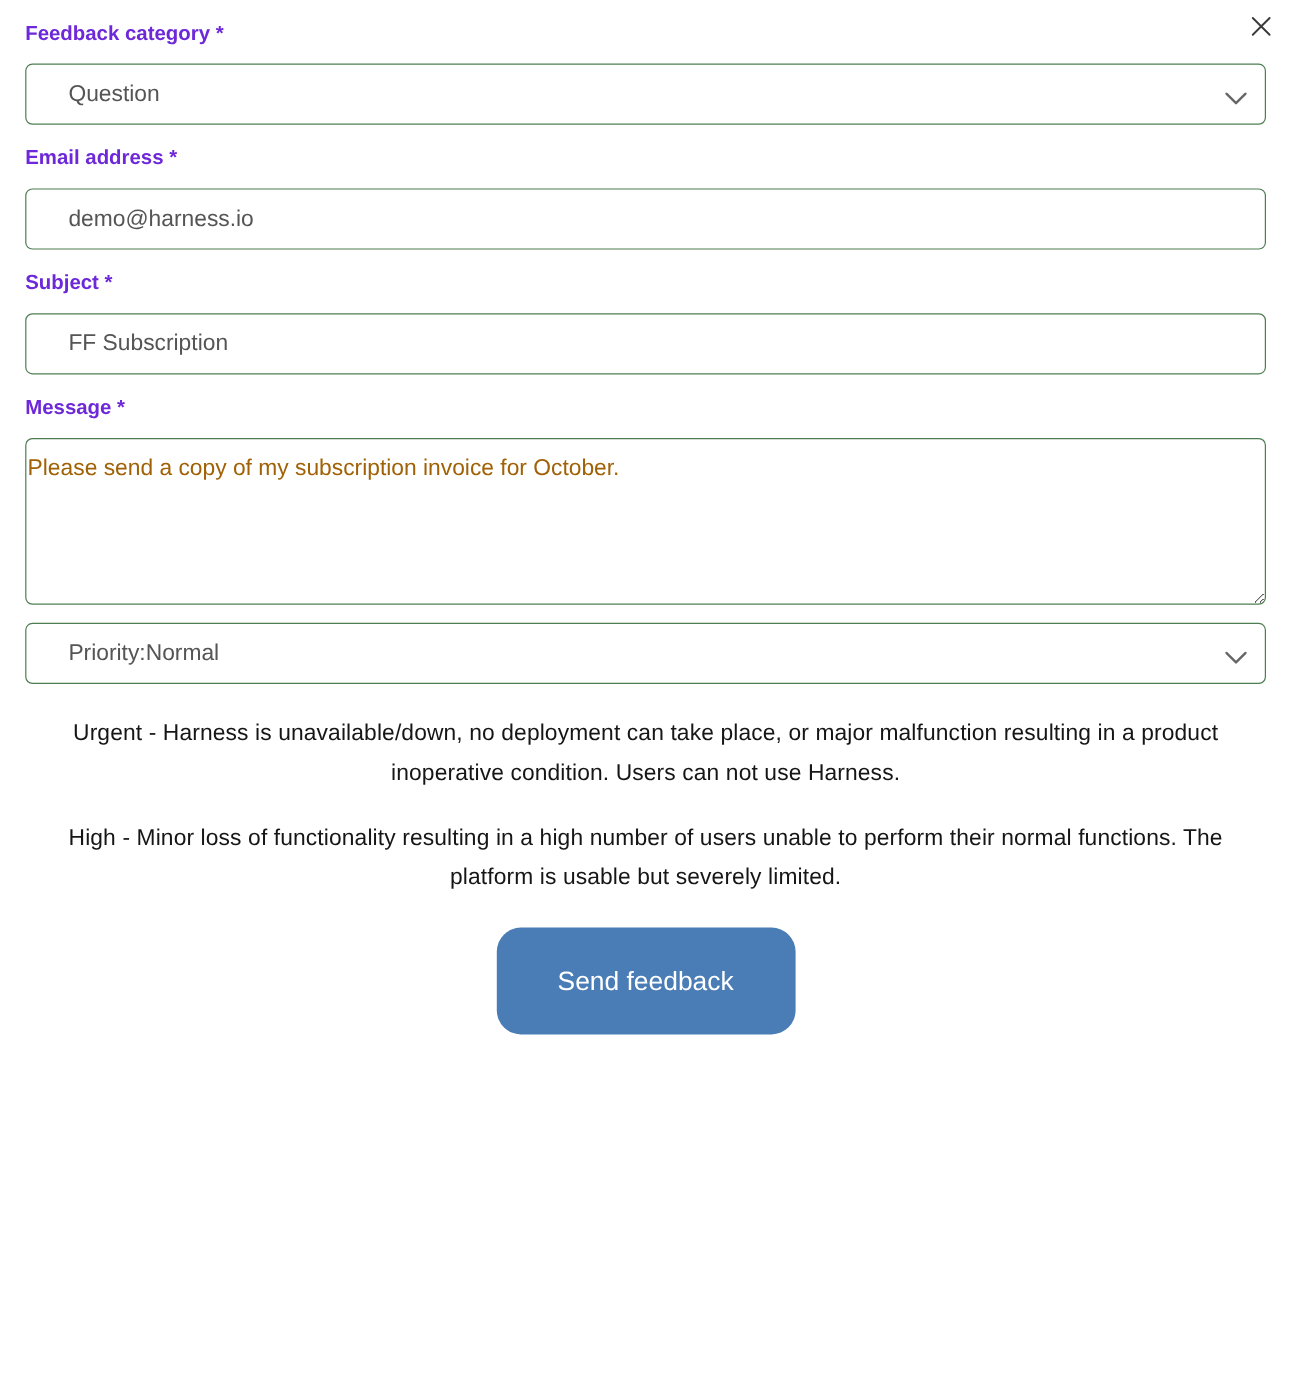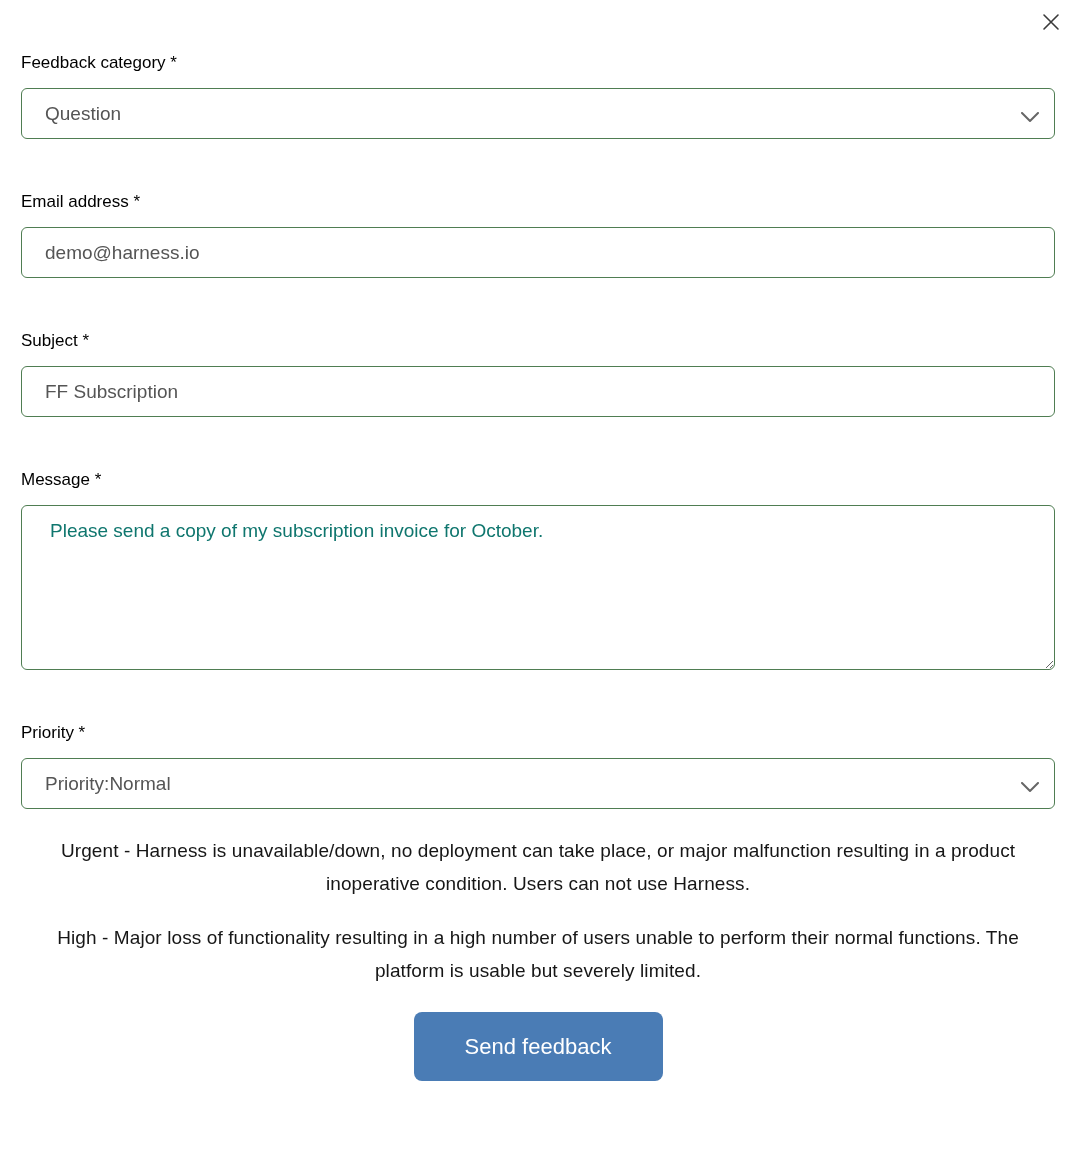--- a/index.html
+++ b/index.html
@@ -24,84 +24,84 @@
     background: transparent;
     border: none;
     cursor: pointer;
     padding: 0;
     display: flex;
     align-items: center;
     justify-content: center;
   }
   .field-label {
     display: block;
-    margin-top: 53px;
+    margin-top: 18px;
     font-size: 17px;
     line-height: 20px;
-    font-weight: 400;
-    color: #000000;
+    font-weight: 700;
+    color: #6d28d9;
   }
   .control {
     display: block;
     width: 100%;
     height: 51px;
     margin-top: 15px;
     border: 1px solid #4F7D52;
     border-radius: 6px;
     background: #ffffff;
     font-family: "Liberation Sans", sans-serif;
     font-size: 19px;
     color: #555555;
-    padding: 0 40px 0 23px;
+    padding: 0 40px 0 35px;
     outline: none;
   }
   .select-wrap { position: relative; }
   select.control {
     -webkit-appearance: none;
     -moz-appearance: none;
     appearance: none;
     cursor: pointer;
   }
   .chevron {
     position: absolute;
     right: 16px;
     top: 50%;
     margin-top: -2px;
     width: 18px;
     height: 11px;
     pointer-events: none;
   }
   textarea.control {
-    height: 165px;
-    padding: 12px 28px;
+    height: 139px;
+    padding: 12px 1px;
     resize: both;
     line-height: 26px;
-    color: #0f766e;
+    color: #a16207;
   }
   .descriptions { margin-top: 26px; }
   .descriptions p {
     font-size: 19px;
     line-height: 32.5px;
     color: #161616;
     letter-spacing: 0.1px;
     text-align: center;
   }
   .descriptions p + p { margin-top: 22px; }
   .btn-row {
     display: flex;
     justify-content: center;
     margin-top: 25px;
   }
   .send-btn {
     background: #4A7CB5;
     color: #ffffff;
     border: none;
-    border-radius: 8px;
+    border-radius: 20px;
     width: 249px;
-    height: 69px;
+    height: 89px;
     font-family: "Liberation Sans", sans-serif;
     font-size: 22px;
     font-weight: 400;
     cursor: pointer;
   }
 </style>
 </head>
 <body>
 
 <div class="dialog">
@@ -124,32 +124,31 @@
 
   <label class="field-label">Email address *</label>
   <input class="control" type="text" value="demo@harness.io" style="">
 
   <label class="field-label">Subject *</label>
   <input class="control" type="text" value="FF Subscription" style="">
 
   <label class="field-label">Message *</label>
   <textarea class="control" style="">Please send a copy of my subscription invoice for October.</textarea>
 
-  <label class="field-label">Priority *</label>
   <div class="select-wrap">
     <select class="control">
       <option>Priority:Normal</option>
     </select>
     <svg class="chevron" viewBox="0 0 18 11">
       <path d="M1 1 L9 9 L17 1" stroke="#666666" stroke-width="2" fill="none" stroke-linecap="round" stroke-linejoin="round"></path>
     </svg>
   </div>
 
   <div class="descriptions">
     <p>Urgent - Harness is unavailable/down, no deployment can take place, or major malfunction resulting in a product inoperative condition. Users can not use Harness.</p>
-    <p>High - Major loss of functionality resulting in a high number of users unable to perform their normal functions. The platform is usable but severely limited.</p>
+    <p>High - Minor loss of functionality resulting in a high number of users unable to perform their normal functions. The platform is usable but severely limited.</p>
   </div>
 
   <div class="btn-row">
     <button class="send-btn">Send feedback</button>
   </div>
 
 </div>
 
 </body></html>

